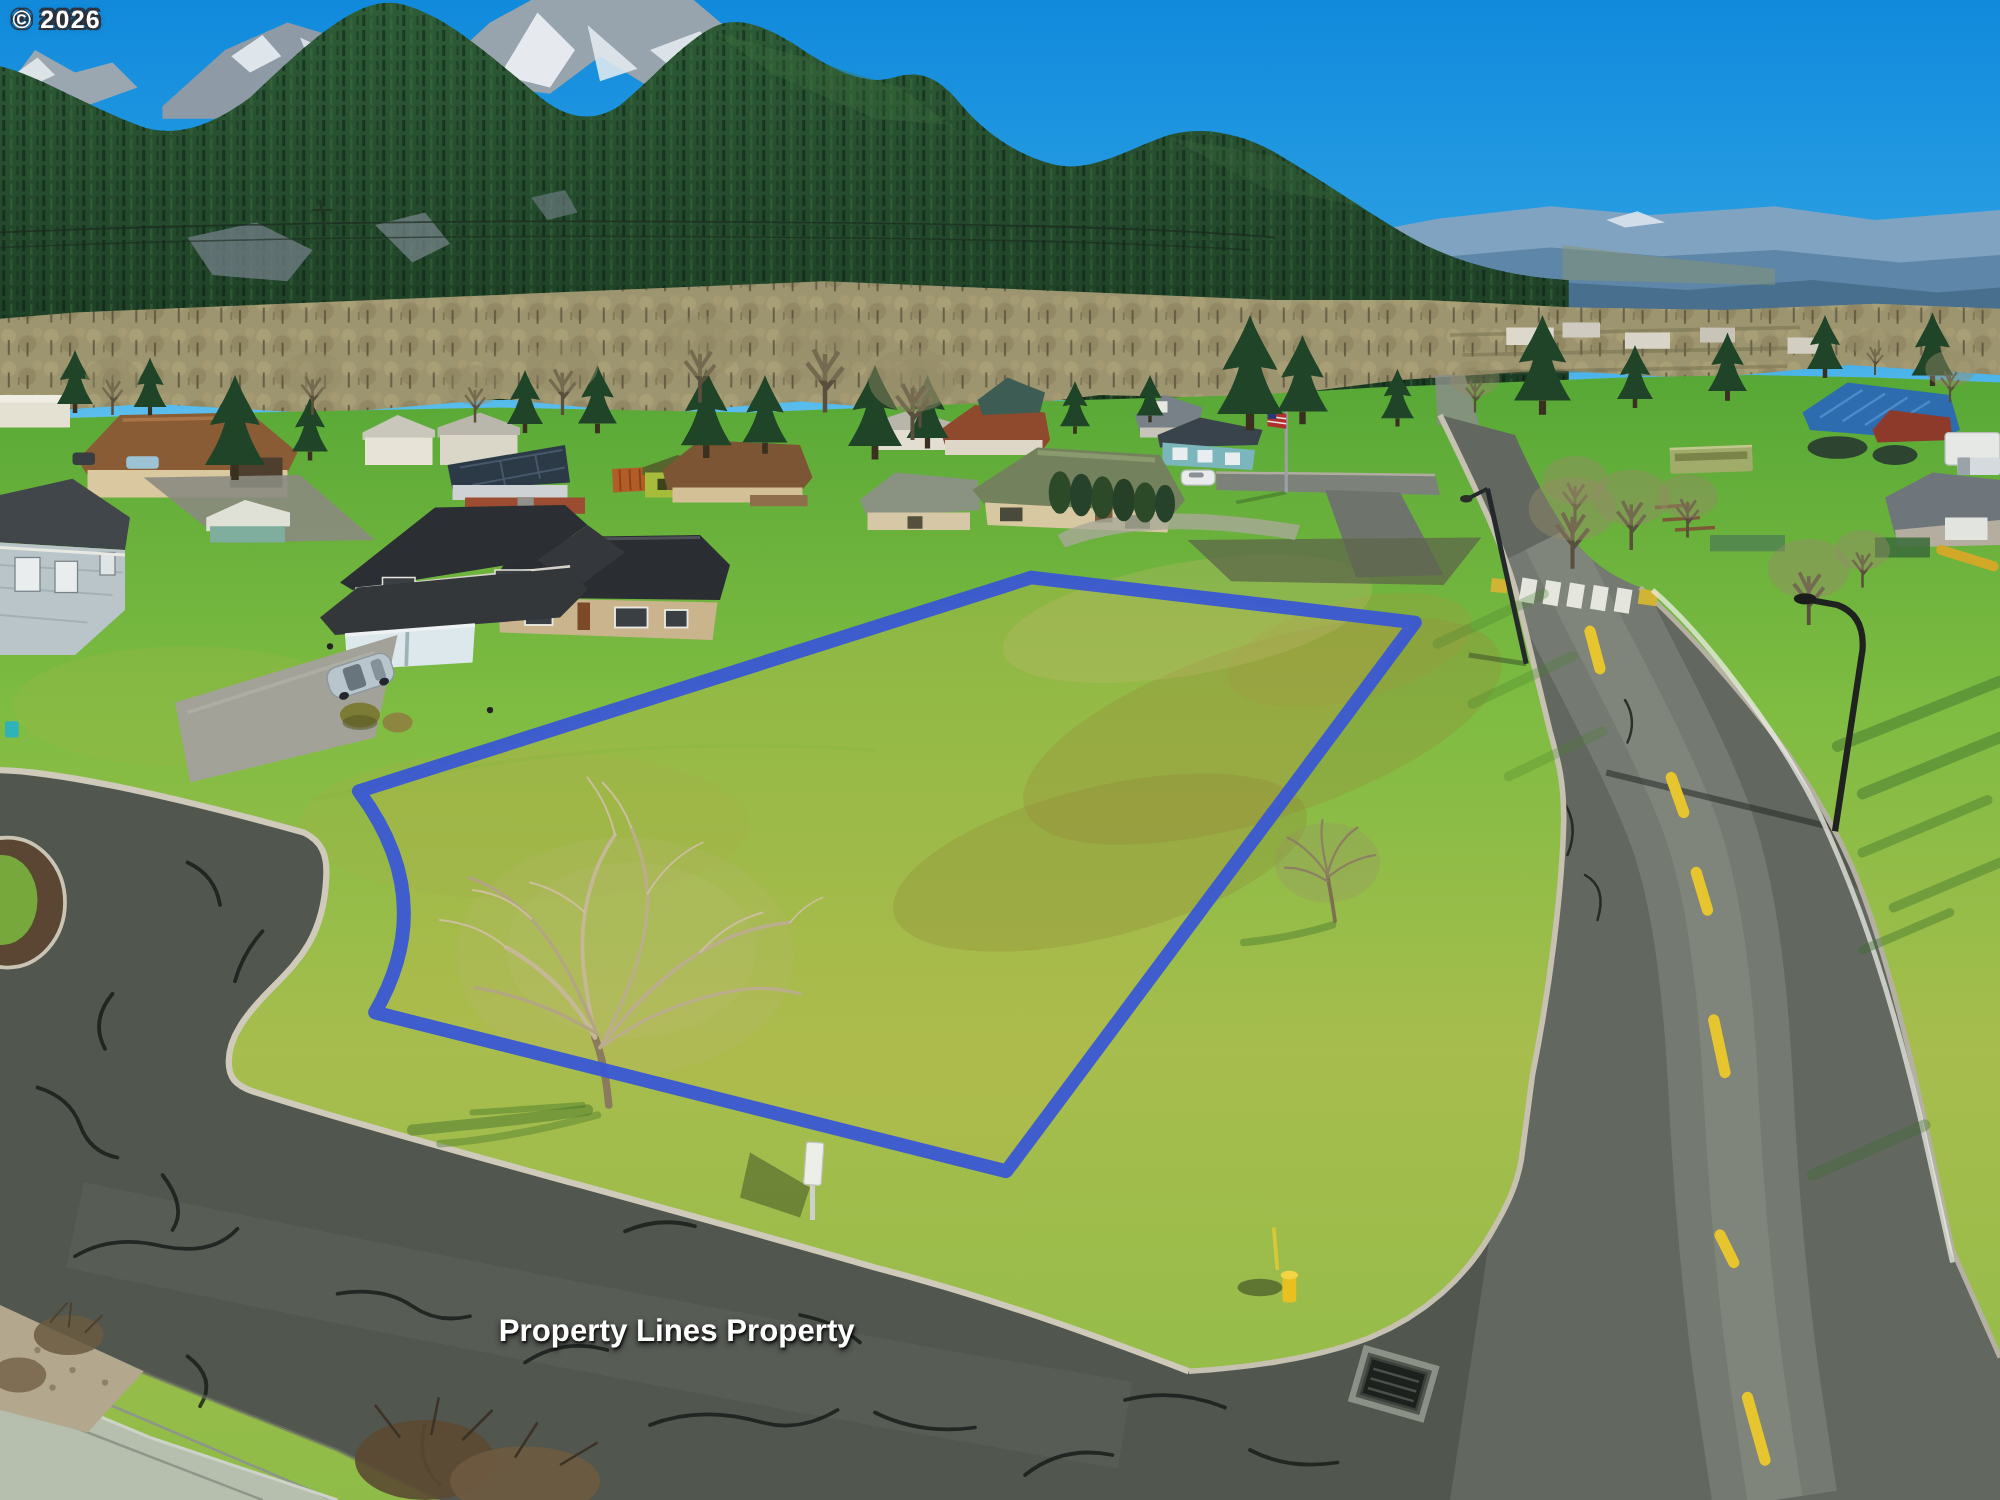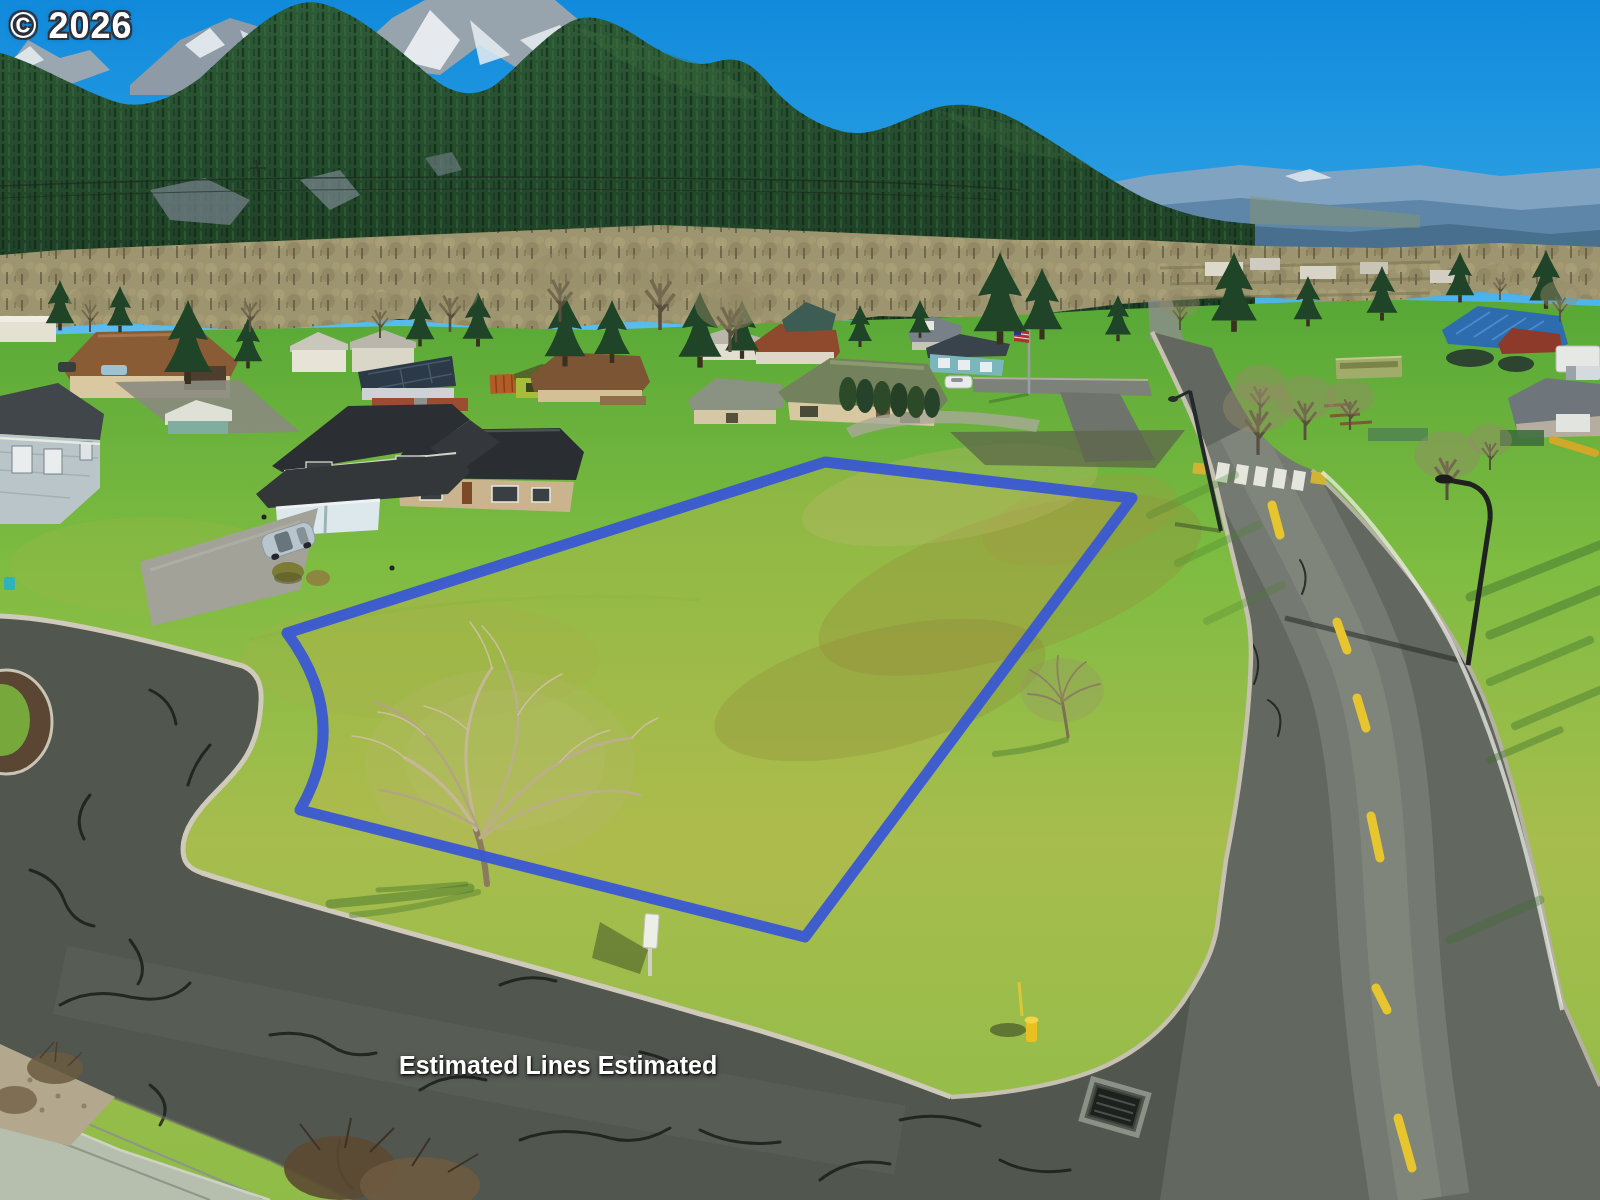--- a/index.html
+++ b/index.html
@@ -1,20 +1,20 @@
 <!DOCTYPE html>
 <html><head>
 <meta charset="utf-8">
 <style>
   html,body{margin:0;padding:0;background:#000;}
   .stage{position:relative;width:1600px;height:1200px;overflow:hidden;
          font-family:"Liberation Sans",sans-serif;}
   .stage svg{position:absolute;left:0;top:0;}
   .wm{position:absolute;color:#ffffff;font-weight:800;white-space:nowrap;}
-  .wm.copyright{left:10px;top:5px;font-size:36px;letter-spacing:1px;
+  .wm.copyright{left:10px;top:5px;font-size:20px;letter-spacing:1px;
     text-shadow:-2px -2px 0 rgba(45,45,52,.9),2px -2px 0 rgba(45,45,52,.9),
                 -2px 2px 0 rgba(45,45,52,.9),2px 2px 0 rgba(45,45,52,.9),
                 0 0 6px rgba(0,0,0,.35);text-align:center;}
   .wm.disclaimer{left:399px;top:1051px;font-size:25px;font-weight:700;
     text-shadow:0 2px 5px rgba(0,0,0,.7),1px 1px 2px rgba(0,0,0,.8);}
 </style>
 </head>
 <body>
 
 <div class="stage">
@@ -535,14 +535,14 @@
       <path d="M1062,698 C1058,680 1056,668 1058,656"></path>
     </g>
   </g>
 
   <g>
     <path d="M287,633 L825,462 L1132,498 L805,937 L300,810 Q352,720 287,633 Z" fill="none" stroke="#3a57d4" stroke-width="11" stroke-linejoin="round" stroke-linecap="round" opacity="0.95"></path>
   </g>
 </svg>
 
 <div class="wm copyright">© 2026</div>
-<div class="wm disclaimer">Estimated Lines Estimated</div>
+<div class="wm disclaimer">Property Lines Property</div>
 </div>
 
 </body></html>

